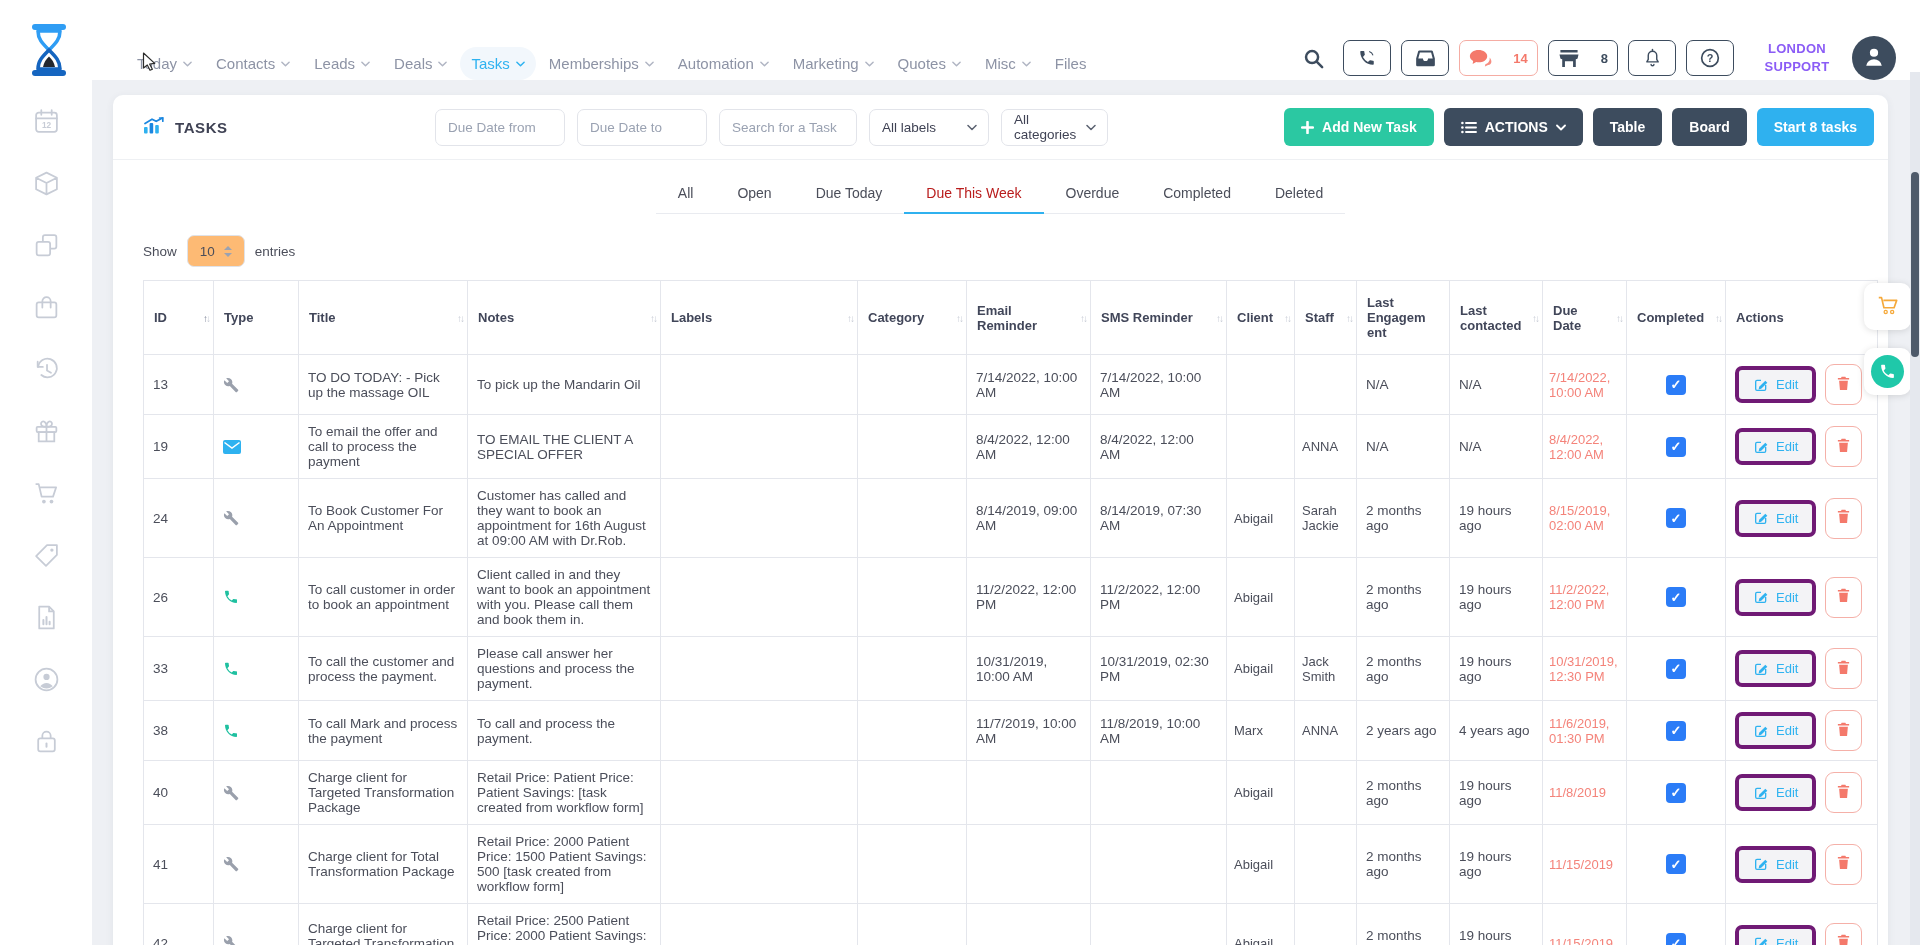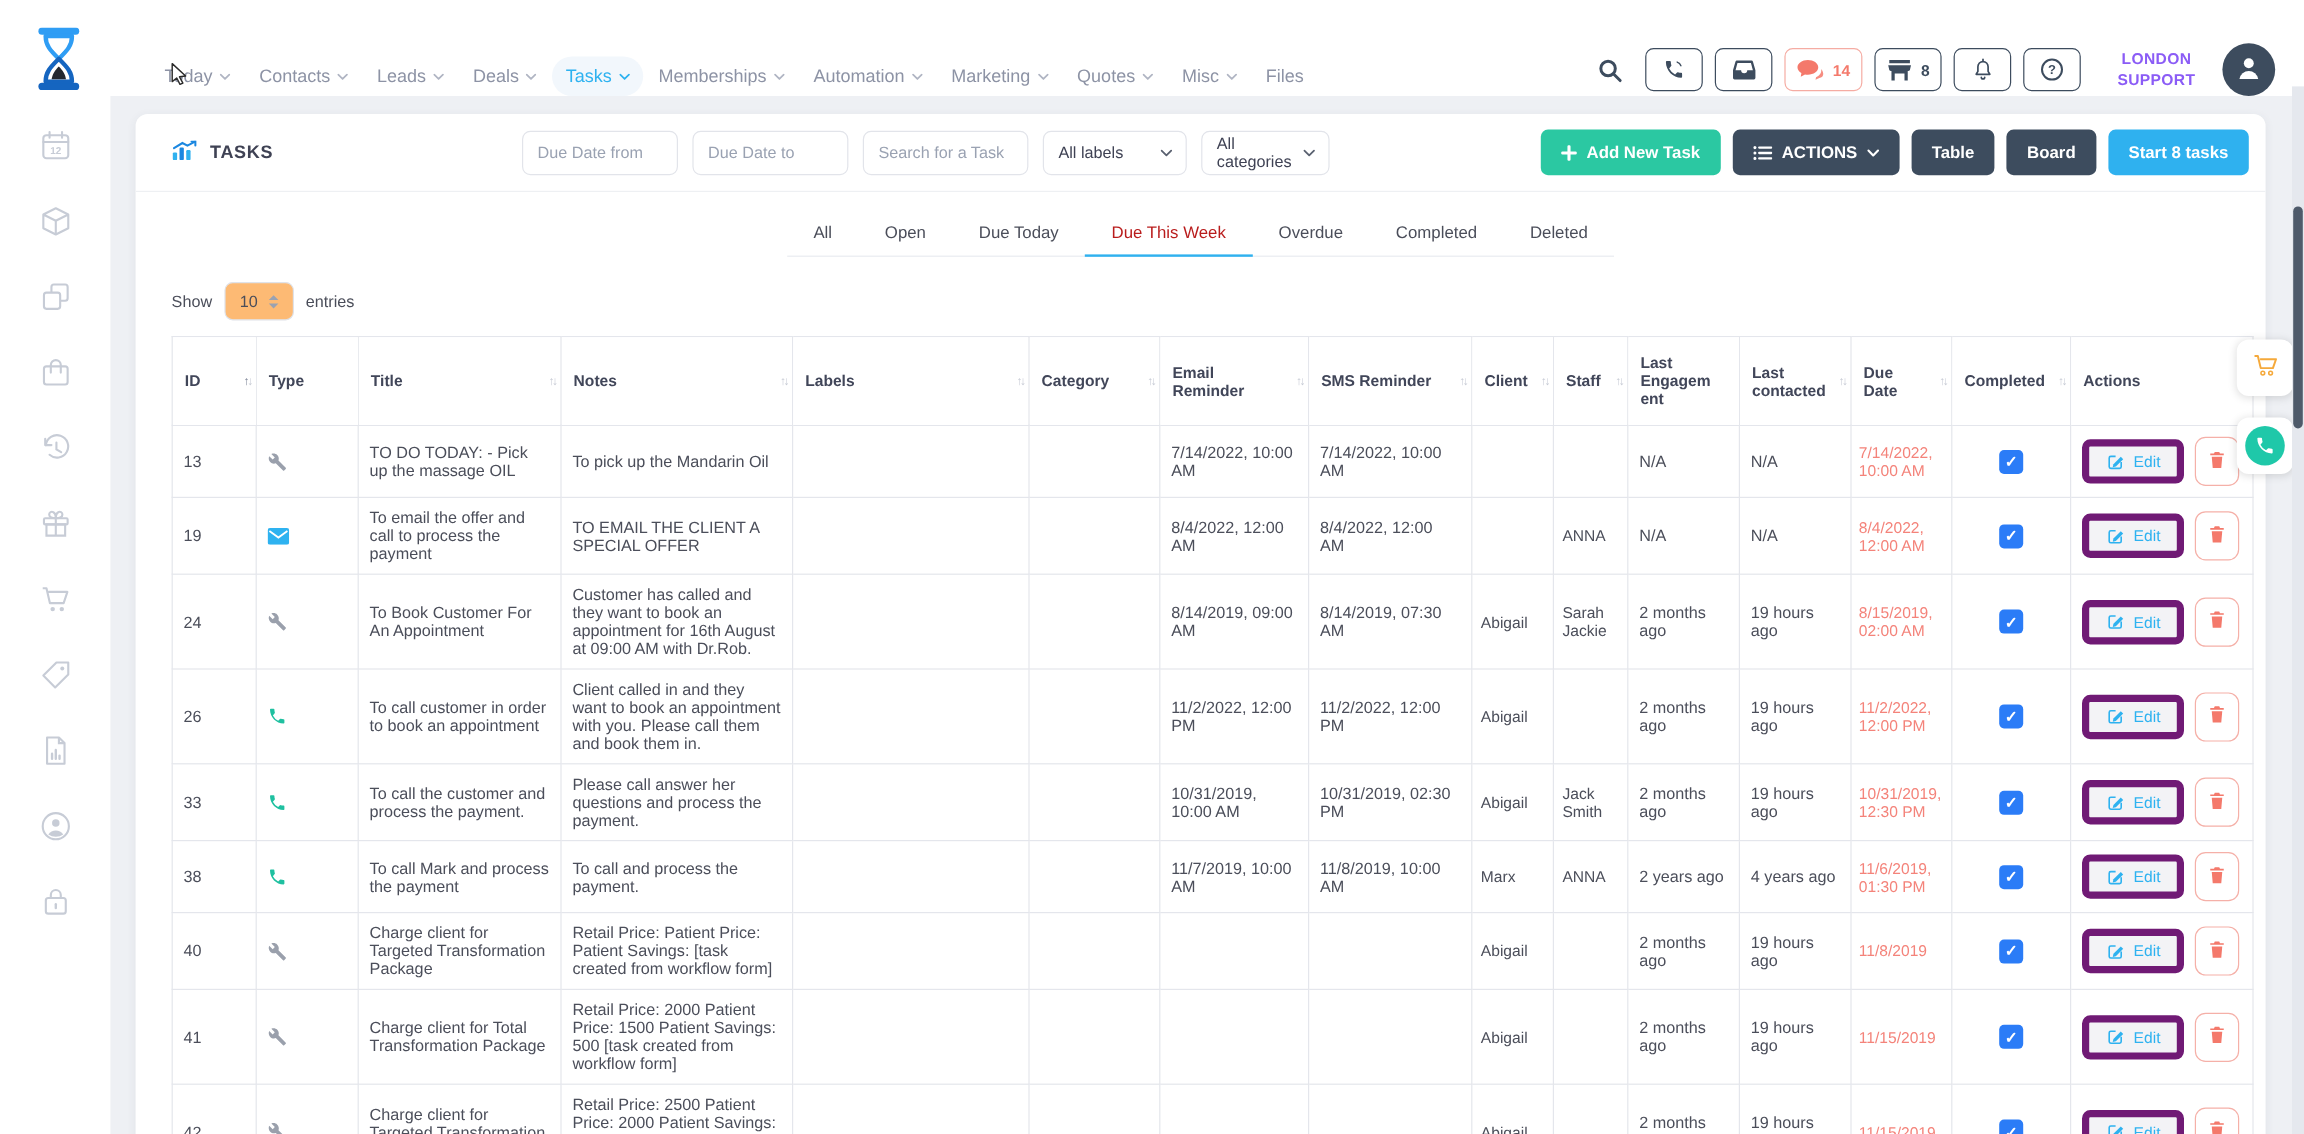--- a/index.html
+++ b/index.html
@@ -9,21 +9,21 @@
   
   .topbar{position:absolute;top:0;left:0;right:0;height:80px;background:#fff;display:flex;align-items:flex-end;z-index:6}
   .logo{margin-left:26px;display:flex;align-items:center}
   .main-nav{display:flex;align-items:center;margin-left:54px;gap:2px}
   .nav-item{display:flex;align-items:center;gap:6px;padding:8px 11px;color:#8d93a5;font-size:15px;cursor:pointer;border-radius:18px;white-space:nowrap}
   .nav-item .icn{color:#b0b5c3;display:flex}
   .nav-item.active{color:#2eb2f0;background:#f2f7fc}
   .nav-item.active .icn{color:#2eb2f0}
   .topbar-right{margin-left:auto;display:flex;align-items:center;gap:10px;padding-right:24px}
   .search-btn{display:flex;margin-right:8px;cursor:pointer}
-  .icon-btn{min-width:48px;height:36px;border:1.5px solid #3d4c5e;border-radius:7px;display:flex;align-items:center;justify-content:center;gap:7px;color:#3d4c5e;background:#fff;cursor:pointer;padding:0 9px}
+  .icon-btn{min-width:48px;height:36px;border:1.5px solid #3d4c5e;border-radius:7px;display:flex;align-items:center;justify-content:center;gap:21px;color:#3d4c5e;background:#fff;cursor:pointer;padding:0 9px}
   .icon-btn .icn{display:flex}
   .icon-btn.alert{border-color:#f5aca3;color:#f4796b}
   .icon-btn .count{font-weight:bold;font-size:13px}
   .user-label{width:90px;text-align:center;font-weight:bold;color:#8b5cf6;font-size:13px;line-height:1.35;margin-left:8px;letter-spacing:.3px}
   .avatar{width:44px;height:44px;border-radius:50%;background:#3d4c5e;display:flex;align-items:center;justify-content:center;cursor:pointer;flex-shrink:0}
 
   
   .sidebar{position:absolute;top:72px;left:0;width:92px;bottom:0;background:#fff;display:flex;flex-direction:column;align-items:center;padding-top:36px;gap:31px;z-index:5}
   .side-icon{color:#c7ccd6;cursor:pointer;display:flex}
 
@@ -65,21 +65,21 @@
   table{border-collapse:collapse;margin-left:30px;table-layout:fixed;width:1734px;font-size:13.5px;color:#4b4e5a}
   th,td{border:1px solid #e4e6ec;padding:9px 9px;text-align:left;vertical-align:middle;overflow:hidden;word-wrap:break-word}
   th{color:#414659;font-weight:bold;font-size:13px;position:relative;padding:14px 20px 14px 10px;background:#fff}
   .sort{position:absolute;right:4px;top:50%;transform:translateY(-50%);font-size:10px;color:#c6cad4;letter-spacing:-2px;white-space:nowrap}
   .sort .dark{color:#7a8194}
   td.due{color:#f4837a;font-size:13px;padding:9px 6px}
   td.cell-client,td.cell-staff{font-size:13px;padding:9px 7px}
   .type-ic{display:flex}
   .chk{width:20px;height:20px;background:#2b7cf7;border-radius:4px;color:#fff;display:flex;align-items:center;justify-content:center;font-size:13px;font-weight:bold;margin:0 auto;cursor:pointer}
   .actions-cell{display:flex;gap:9px;align-items:center}
-  .edit-btn{display:flex;align-items:center;gap:7px;background:#f3f3f6;border:6px solid #701a75;border-radius:7px;height:37px;padding:0 14px;color:#2eb2f0;font-size:13px;cursor:pointer;font-family:inherit}
+  .edit-btn{display:flex;align-items:center;gap:7px;background:#f3f3f6;border:4px solid #701a75;border-radius:7px;height:37px;padding:0 14px;color:#2eb2f0;font-size:13px;cursor:pointer;font-family:inherit}
   .edit-btn .icn{display:flex}
   .trash-btn{width:37px;height:41px;border:1px solid #f5b0a8;border-radius:9px;background:#fff;display:flex;align-items:center;justify-content:center;cursor:pointer}
 
   
   .float-box{position:absolute;width:47px;height:47px;background:#fff;border-radius:10px;box-shadow:0 1px 7px rgba(0,0,0,.13);display:flex;align-items:center;justify-content:center;z-index:10;cursor:pointer}
   .float-cart{right:9px;top:283px}
   .float-phone{right:9px;top:348px}
   .phone-circle{width:33px;height:33px;border-radius:50%;background:#1fc8a9;display:flex;align-items:center;justify-content:center}
   .scrollbar{position:absolute;top:72px;right:0;bottom:0;width:10px;background:#e5e8ee;z-index:11}
   .scroll-thumb{position:absolute;top:100px;height:185px;left:1px;right:1px;background:#4e5a6a;border-radius:4px;cursor:pointer}

